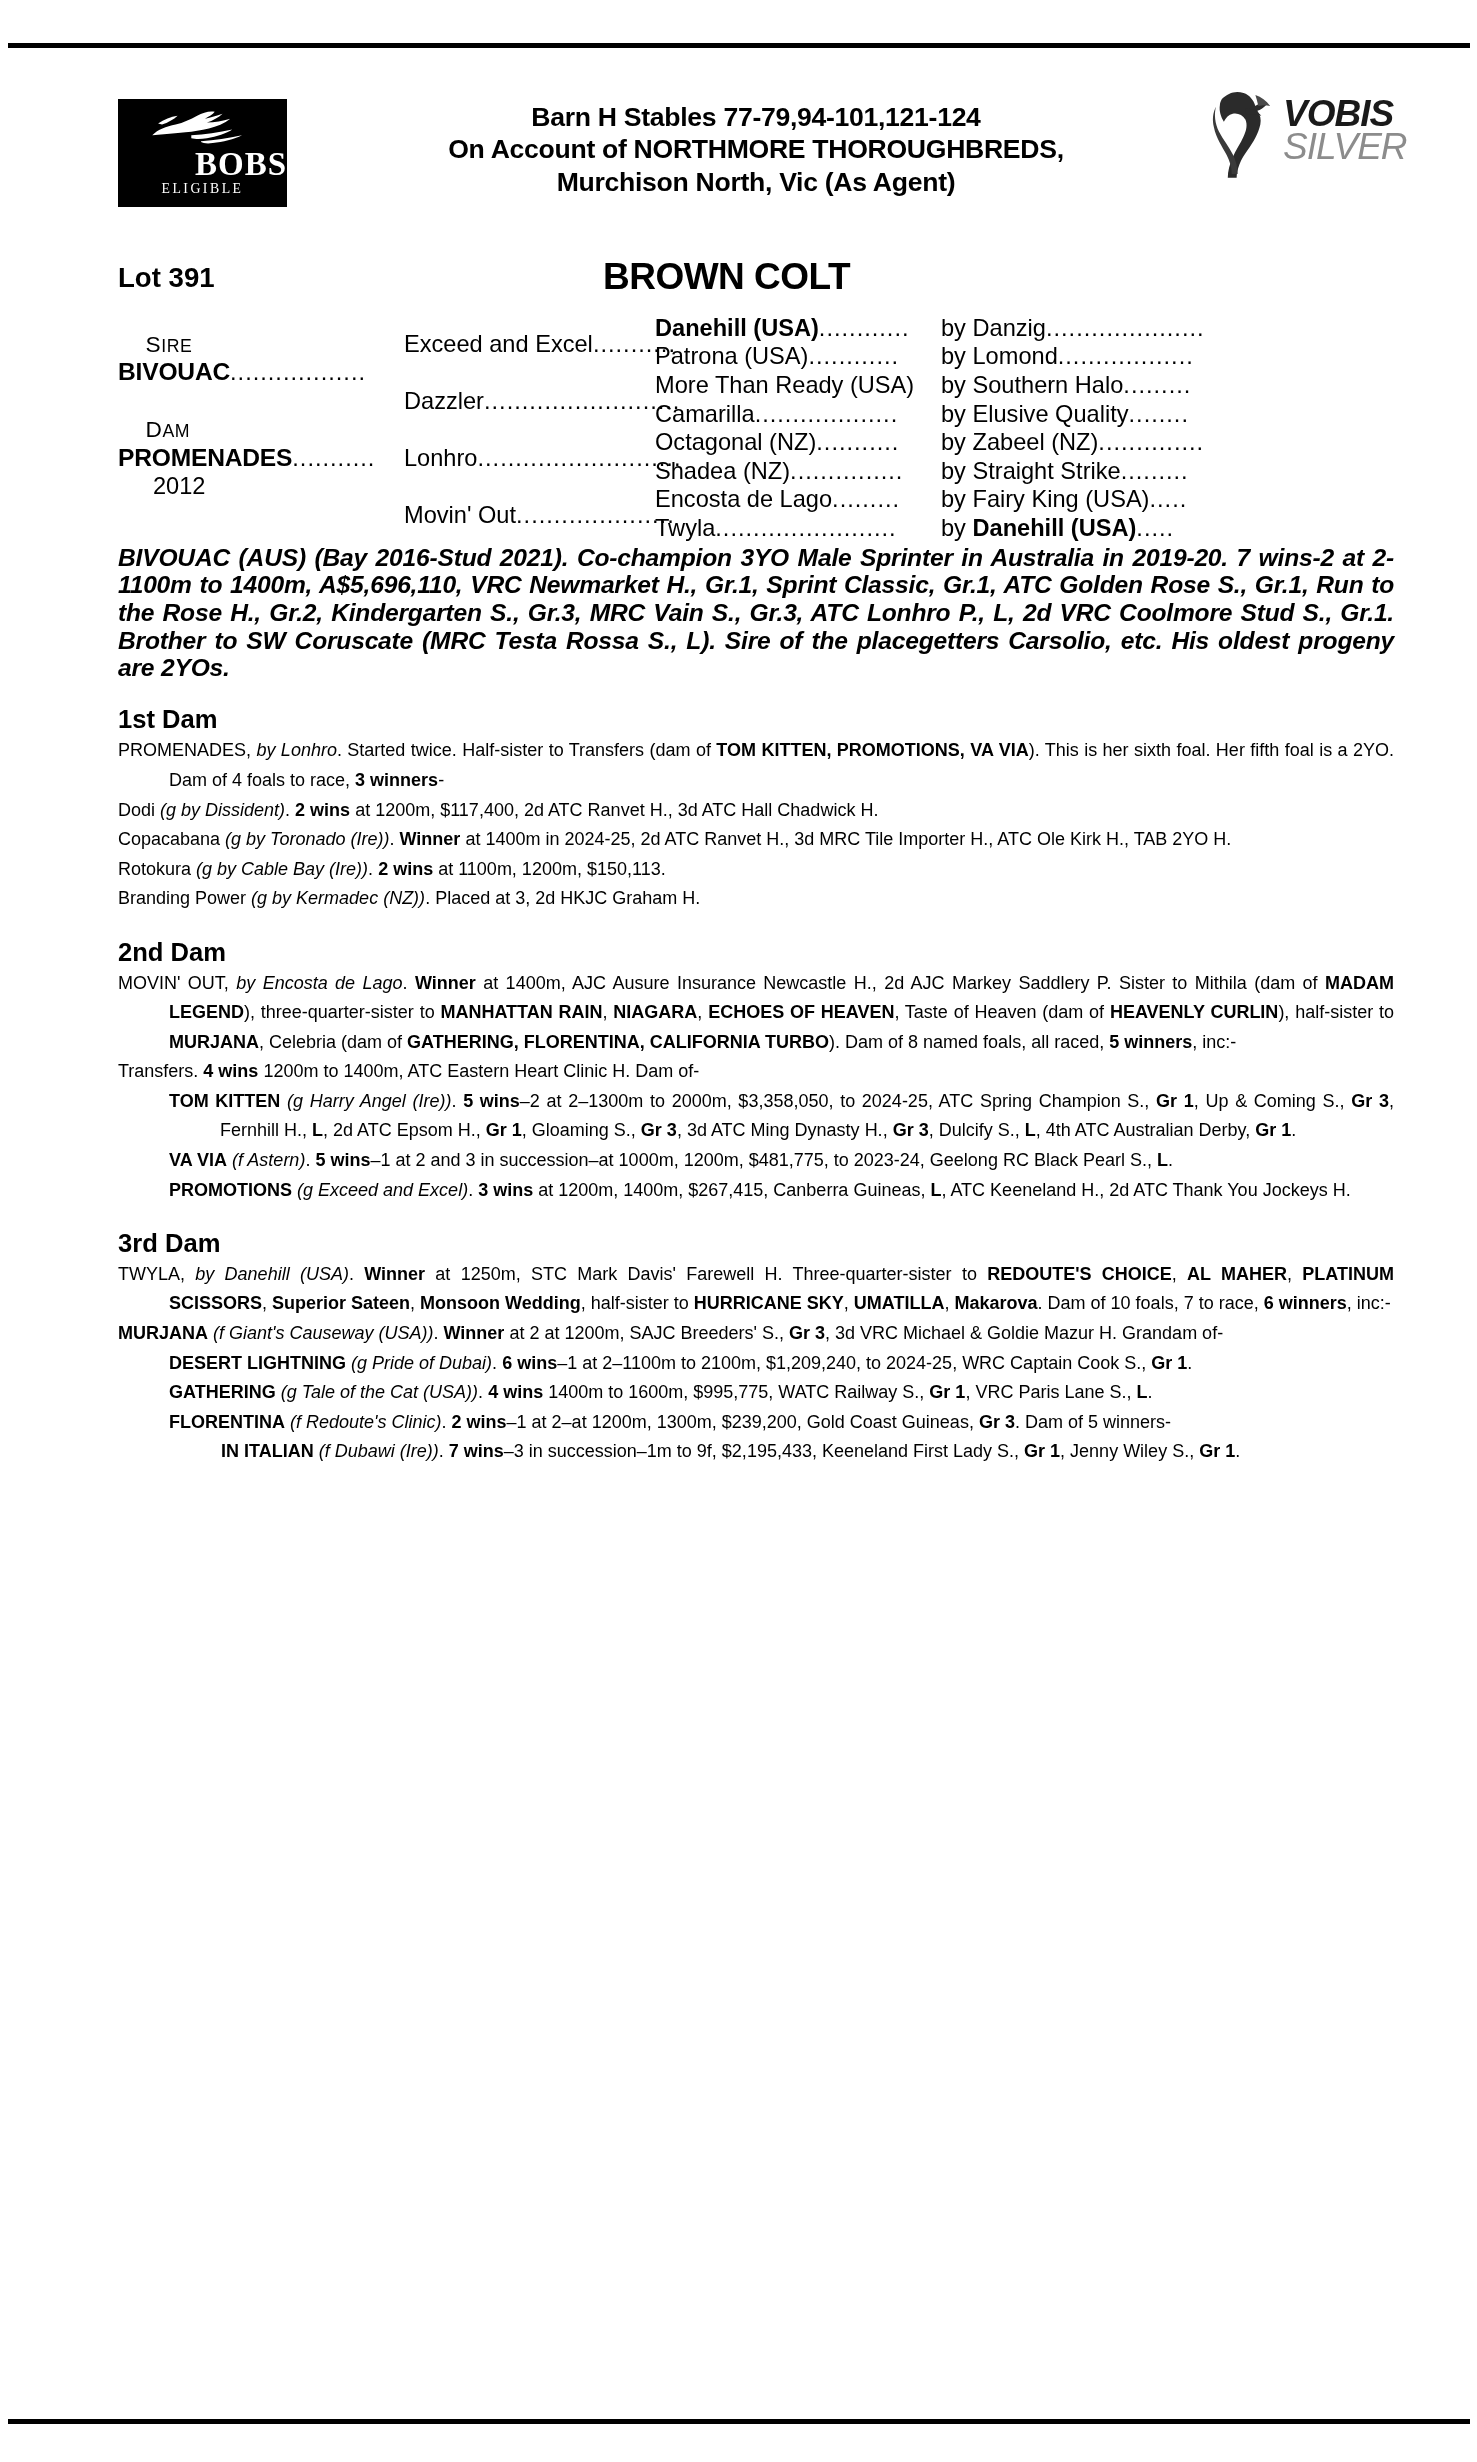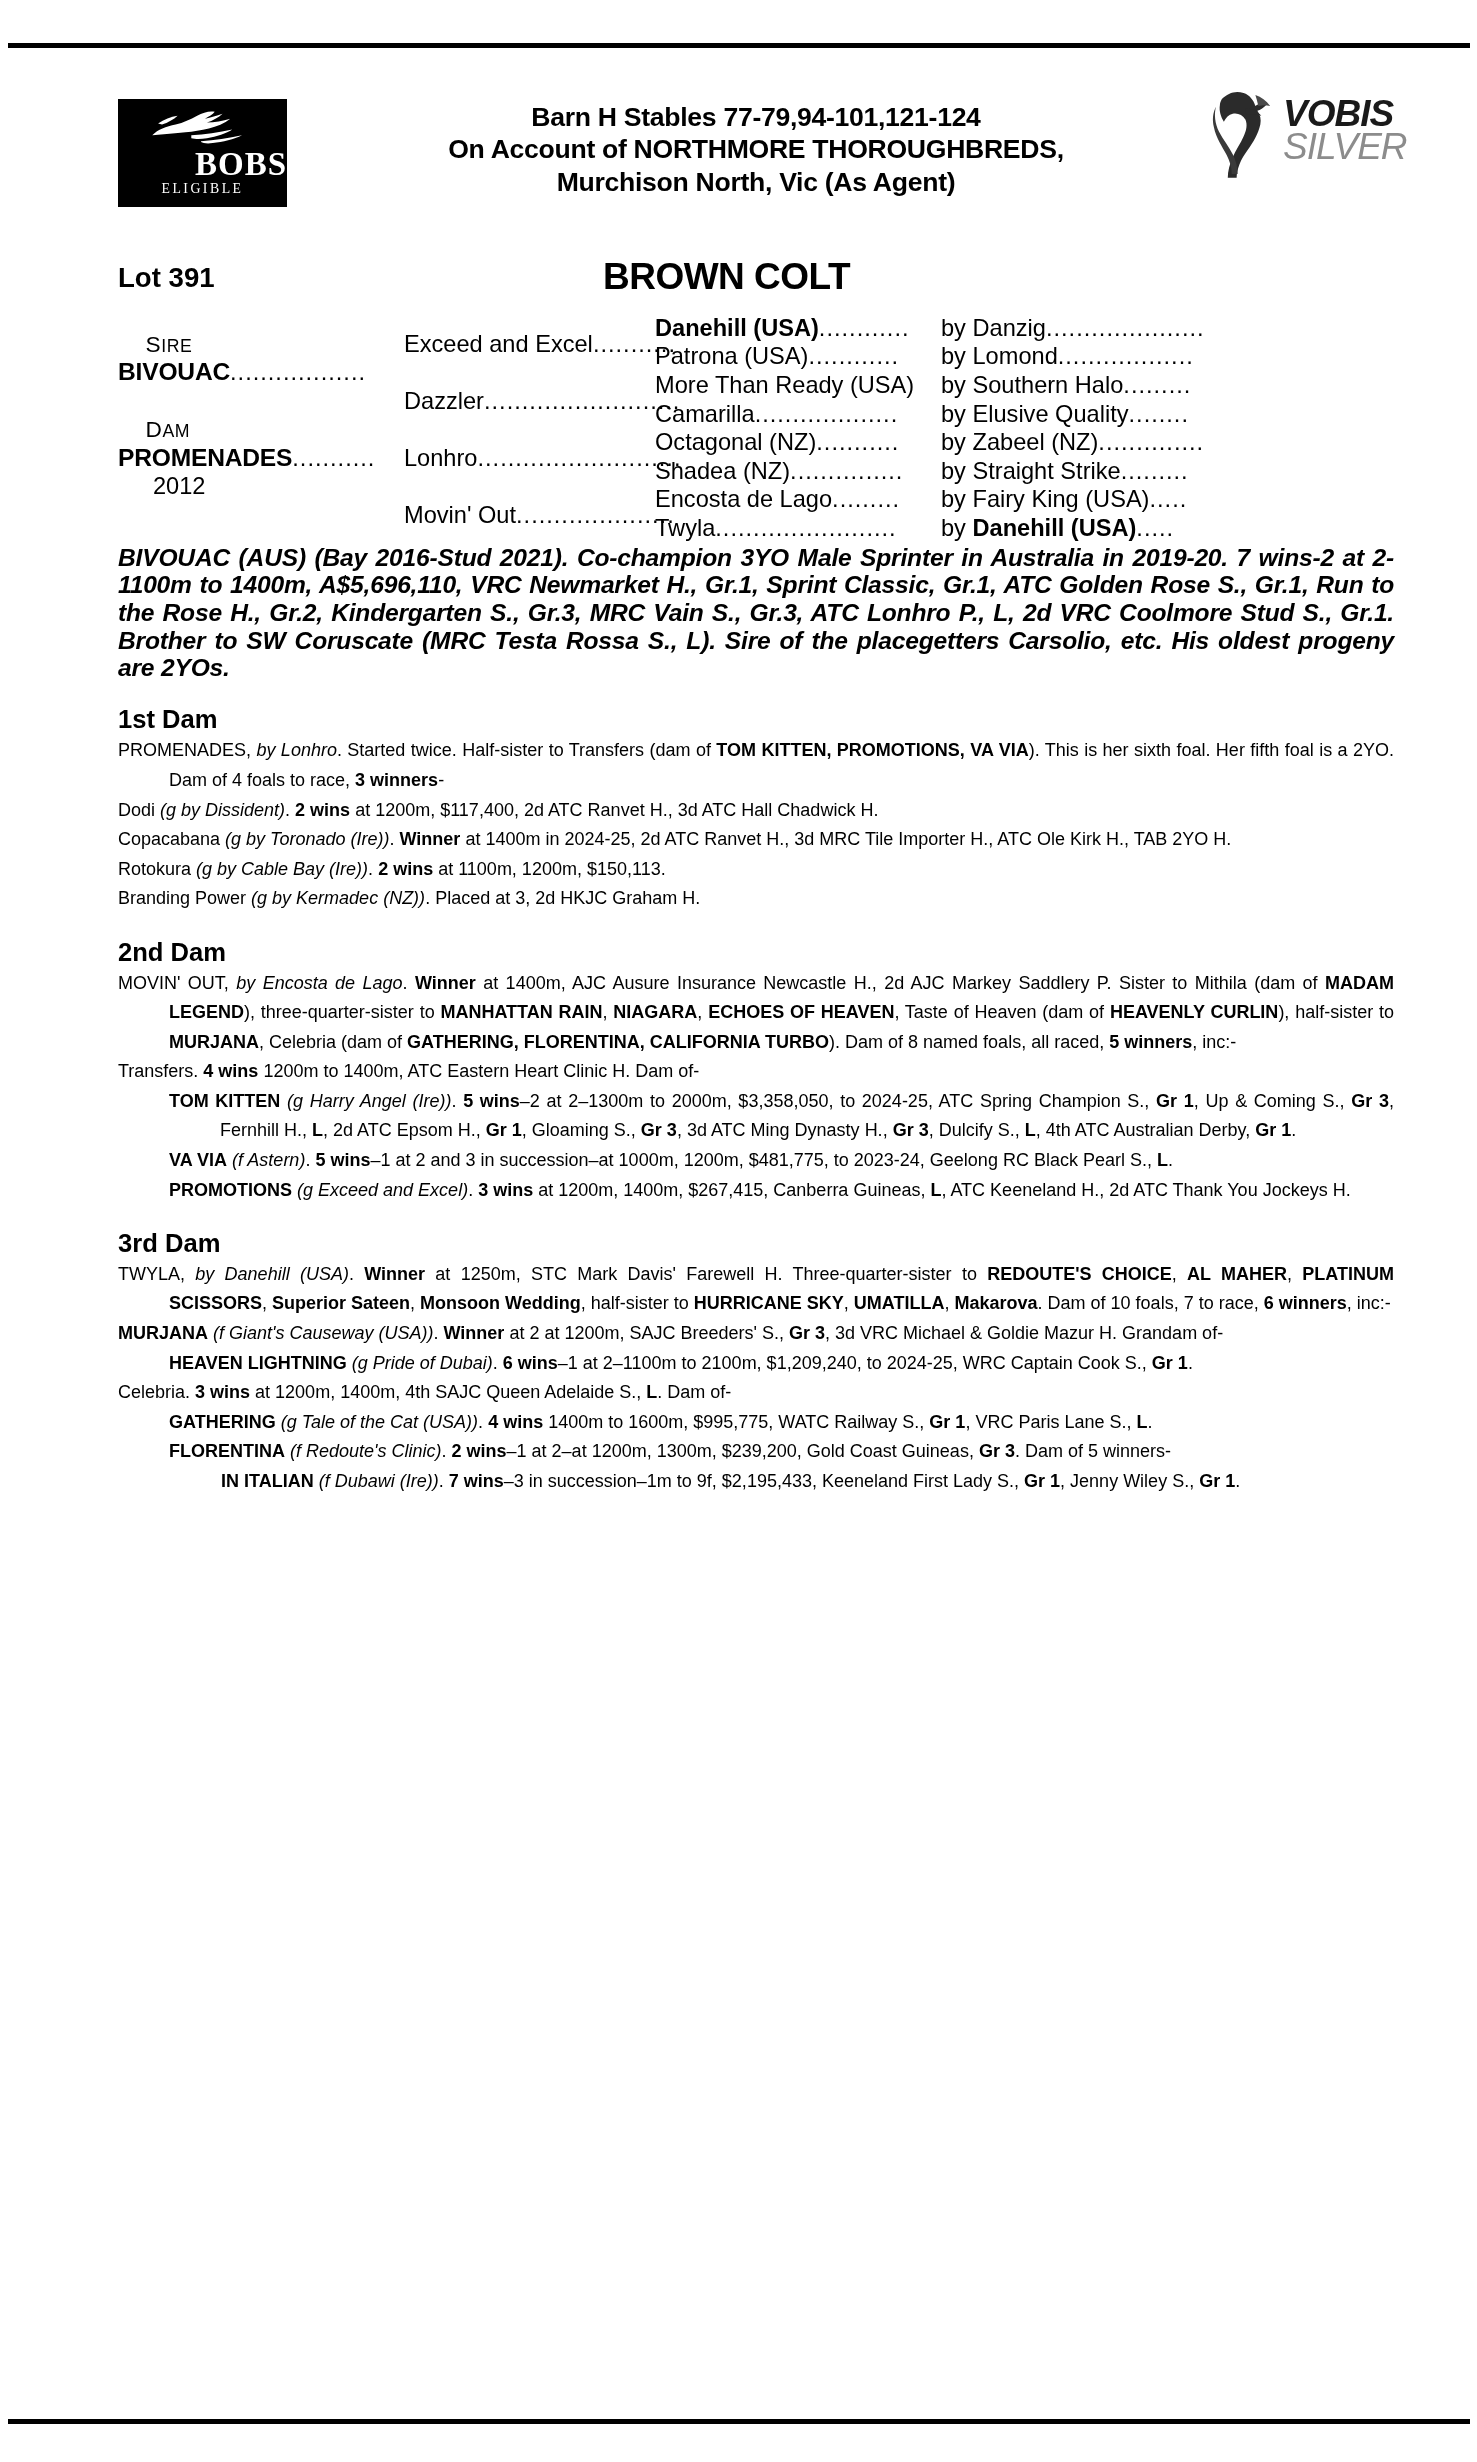--- a/index.html
+++ b/index.html
@@ -420,22 +420,21 @@
         <p class="para hang">Transfers. <b>4 wins</b> 1200m to 1400m, ATC Eastern Heart Clinic H. Dam of-</p>
         <p class="para hang2"><b>TOM KITTEN</b> <i>(g Harry Angel (Ire))</i>. <b>5 wins</b>–2 at 2–1300m to 2000m, $3,358,050, to 2024-25, ATC Spring Champion S., <b>Gr 1</b>, Up &amp; Coming S., <b>Gr 3</b>, Fernhill H., <b>L</b>, 2d ATC Epsom H., <b>Gr 1</b>, Gloaming S., <b>Gr 3</b>, 3d ATC Ming Dynasty H., <b>Gr 3</b>, Dulcify S., <b>L</b>, 4th ATC Australian Derby, <b>Gr 1</b>.</p>
         <p class="para hang2"><b>VA VIA</b> <i>(f Astern)</i>. <b>5 wins</b>–1 at 2 and 3 in succession–at 1000m, 1200m, $481,775, to 2023-24, Geelong RC Black Pearl S., <b>L</b>.</p>
         <p class="para hang2"><b>PROMOTIONS</b> <i>(g Exceed and Excel)</i>. <b>3 wins</b> at 1200m, 1400m, $267,415, Canberra Guineas, <b>L</b>, ATC Keeneland H., 2d ATC Thank You Jockeys H.</p>
       </div>
 
       <div>
         <div class="dam-heading">3rd Dam</div>
         <p class="para hang">TWYLA, <i>by Danehill (USA)</i>. <b>Winner</b> at 1250m, STC Mark Davis' Farewell H. Three-quarter-sister to <b>REDOUTE'S CHOICE</b>, <b>AL MAHER</b>, <b>PLATINUM SCISSORS</b>, <b>Superior Sateen</b>, <b>Monsoon Wedding</b>, half-sister to <b>HURRICANE SKY</b>, <b>UMATILLA</b>, <b>Makarova</b>. Dam of 10 foals, 7 to race, <b>6 winners</b>, inc:-</p>
         <p class="para hang"><b>MURJANA</b> <i>(f Giant's Causeway (USA))</i>. <b>Winner</b> at 2 at 1200m, SAJC Breeders' S., <b>Gr 3</b>, 3d VRC Michael &amp; Goldie Mazur H. Grandam of-</p>
-        <p class="para hang2"><b>HEAVEN LIGHTNING</b> <i>(g Pride of Dubai)</i>. <b>6 wins</b>–1 at 2–1100m to 2100m, $1,209,240, to 2024-25, WRC Captain Cook S., <b>Gr 1</b>.</p>
-        <p class="para hang">Celebria. <b>3 wins</b> at 1200m, 1400m, 4th SAJC Queen Adelaide S., <b>L</b>. Dam of-</p>
+        <p class="para hang2"><b>DESERT LIGHTNING</b> <i>(g Pride of Dubai)</i>. <b>6 wins</b>–1 at 2–1100m to 2100m, $1,209,240, to 2024-25, WRC Captain Cook S., <b>Gr 1</b>.</p>
         <p class="para hang2"><b>GATHERING</b> <i>(g Tale of the Cat (USA))</i>. <b>4 wins</b> 1400m to 1600m, $995,775, WATC Railway S., <b>Gr 1</b>, VRC Paris Lane S., <b>L</b>.</p>
         <p class="para hang2"><b>FLORENTINA</b> <i>(f Redoute's Clinic)</i>. <b>2 wins</b>–1 at 2–at 1200m, 1300m, $239,200, Gold Coast Guineas, <b>Gr 3</b>. Dam of 5 winners-</p>
         <p class="para hang2" style="padding-left:154px;text-indent:-51px;"><b>IN ITALIAN</b> <i>(f Dubawi (Ire))</i>. <b>7 wins</b>–3 in succession–1m to 9f, $2,195,433, Keeneland First Lady S., <b>Gr 1</b>, Jenny Wiley S., <b>Gr 1</b>.</p>
       </div>
 
     </div>
 
   </div>
 </div>
 

